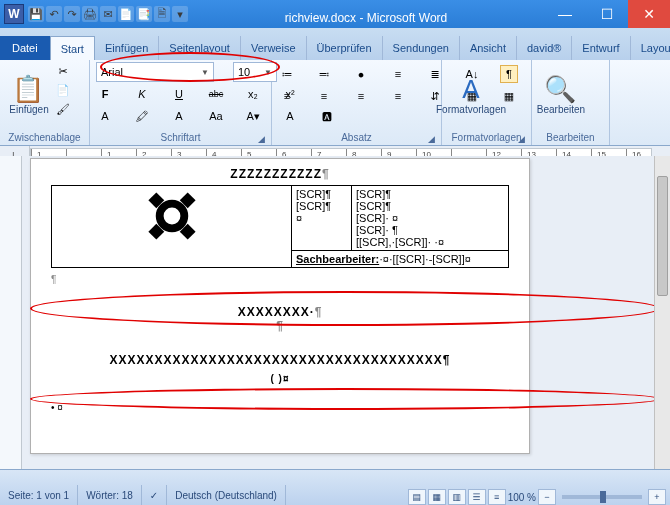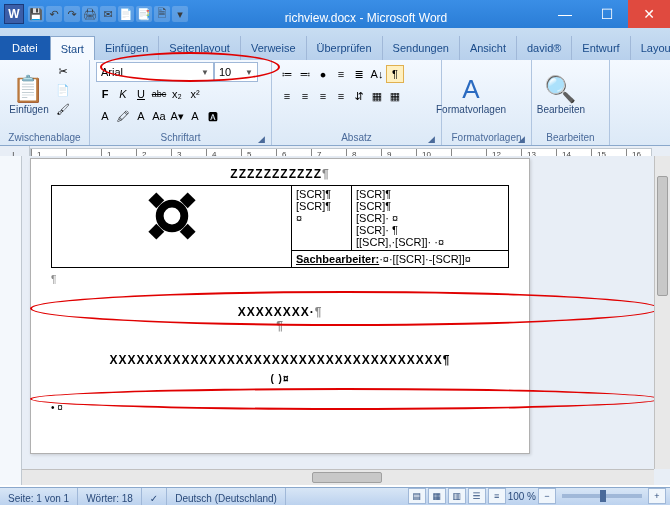--- a/index.html
+++ b/index.html
@@ -24,21 +24,21 @@
   
   .ribbon { height:86px; background:linear-gradient(#f4f9ff,#dce9f7); border-bottom:1px solid #8aa8cc; display:flex; font-size:11px; }
   .group { border-right:1px solid #b0c5e0; padding:2px 6px 0 6px; display:flex; flex-direction:column; }
   .group-body { flex:1; display:flex; align-items:flex-start; gap:2px; }
   .group-label { text-align:center; color:#4a6a9a; font-size:10px; padding:1px 0 2px; position:relative;}
   .group-label .dlg { position:absolute; right:0; bottom:1px; font-size:9px; cursor:pointer; }
   .bigbtn { display:flex; flex-direction:column; align-items:center; justify-content:center; width:46px; height:66px; cursor:pointer; }
   .bigbtn .ic { font-size:26px; }
   .bigbtn .lbl { font-size:10px; color:#2a4a7a; text-align:center; line-height:1.05; }
   .smallcol { display:flex; flex-direction:column; gap:1px; }
-  .smallrow { display:flex; gap:0; align-items:center; height:20px; }
+  .smallrow { display:flex; gap:19px; align-items:center; height:20px; }
   .rbtn { min-width:18px; height:18px; display:flex; align-items:center; justify-content:center; font-size:11px; cursor:pointer; border:1px solid transparent; }
   .combo { height:20px; border:1px solid #a0b8d8; background:#fff; display:flex; align-items:center; padding:0 4px; font-size:11px; cursor:text; }
   .combo .arrow { margin-left:auto; font-size:8px; color:#555; cursor:pointer; }
 
   
   .ruler-row { height:18px; background:#e8eef6; border-bottom:1px solid #c0c8d0; display:flex; align-items:center; font-size:8px; color:#444; }
   .ruler-corner { width:30px; height:18px; border-right:1px solid #c0c8d0; display:flex;align-items:center;justify-content:center; }
   .ruler { flex:1; position:relative; background:#fff; height:14px; border:1px solid #c0c8d0; margin-right:18px; }
   .ruler .tick { position:absolute; top:0; height:14px; border-left:1px solid #888; }
   .ruler .num { position:absolute; top:1px; font-size:8px; }
@@ -58,21 +58,21 @@
   
   .ellipse { position:absolute; border:2px solid #e00000; border-radius:50%; pointer-events:none; }
 
   
   .vscroll { position:absolute; right:0; top:0; bottom:16px; width:16px; background:#e8e8e8; border-left:1px solid #c0c0c0; }
   .hscroll { position:absolute; left:22px; right:16px; bottom:0; height:16px; background:#e8e8e8; border-top:1px solid #c0c0c0; }
   .vscroll .thumb { position:absolute; left:2px; right:2px; top:20px; height:120px; background:#c8c8c8; border:1px solid #a0a0a0; border-radius:2px; }
   .hscroll .thumb { position:absolute; top:2px; bottom:2px; left:290px; width:70px; background:#c8c8c8; border:1px solid #a0a0a0; border-radius:2px; }
 
   
-  .statusbar { position:absolute; bottom:0; left:0; right:0; height:18px; background:linear-gradient(#d8e6f6,#bcd2ee); border-top:1px solid #8aa8cc; display:flex; align-items:flex-start; font-size:10px; color:#2a4a7a; }
+  .statusbar { position:absolute; bottom:0; left:0; right:0; height:36px; background:linear-gradient(#d8e6f6,#bcd2ee); border-top:1px solid #8aa8cc; display:flex; align-items:flex-end; font-size:10px; color:#2a4a7a; }
   .statusbar .seg { padding:0 8px; border-right:1px solid #a0b8d8; height:20px; display:flex; align-items:center; gap:4px; }
   .statusbar .right { margin-left:auto; display:flex; align-items:center; gap:2px; padding:0 4px; }
   .viewbtn { width:18px; height:16px; border:1px solid #a0b8d8; background:#f0f6fc; cursor:pointer; display:flex;align-items:center;justify-content:center;font-size:9px; }
   .zoomslider { width:80px; height:4px; background:#a0b8d8; position:relative; margin:0 4px; }
   .zoomslider .knob { position:absolute; left:38px; top:-4px; width:6px; height:12px; background:#4a6a9a; }
 </style>
 </head>
 <body>
 
 <div class="titlebar">

